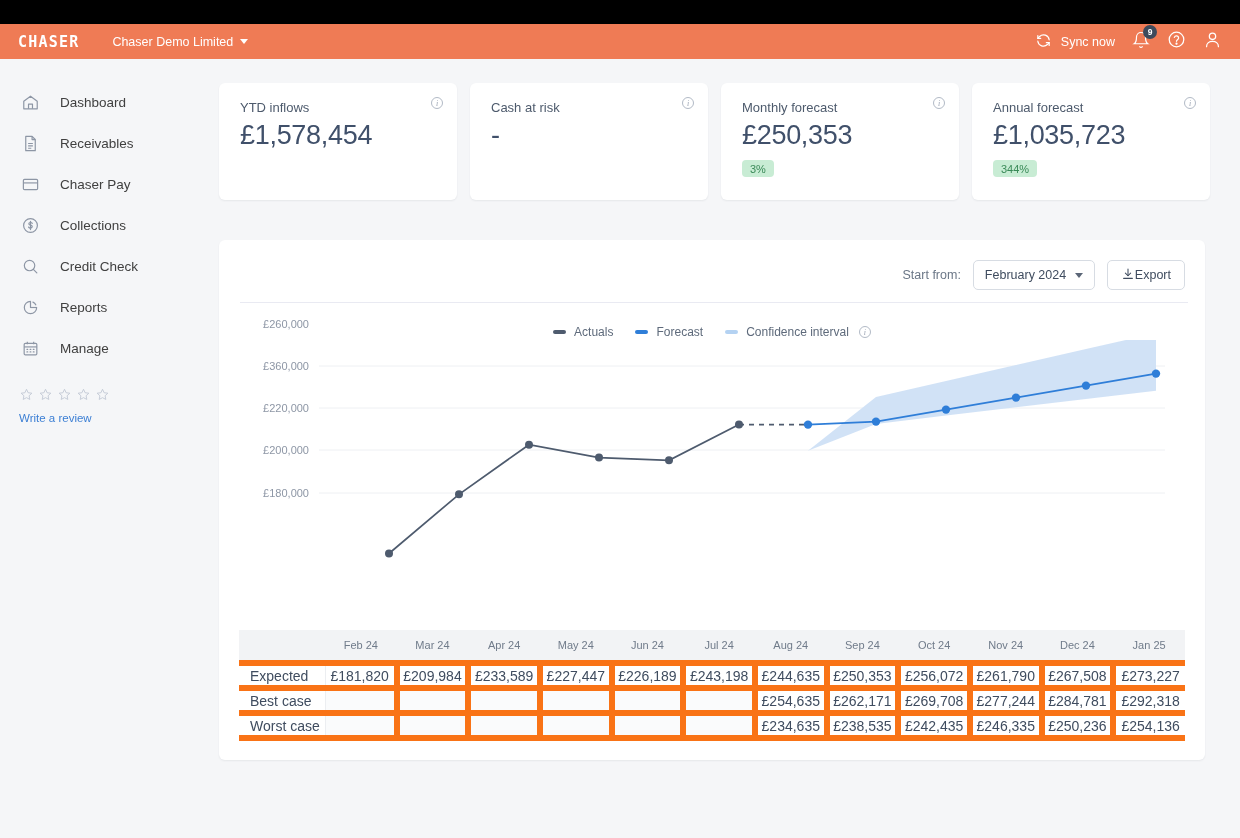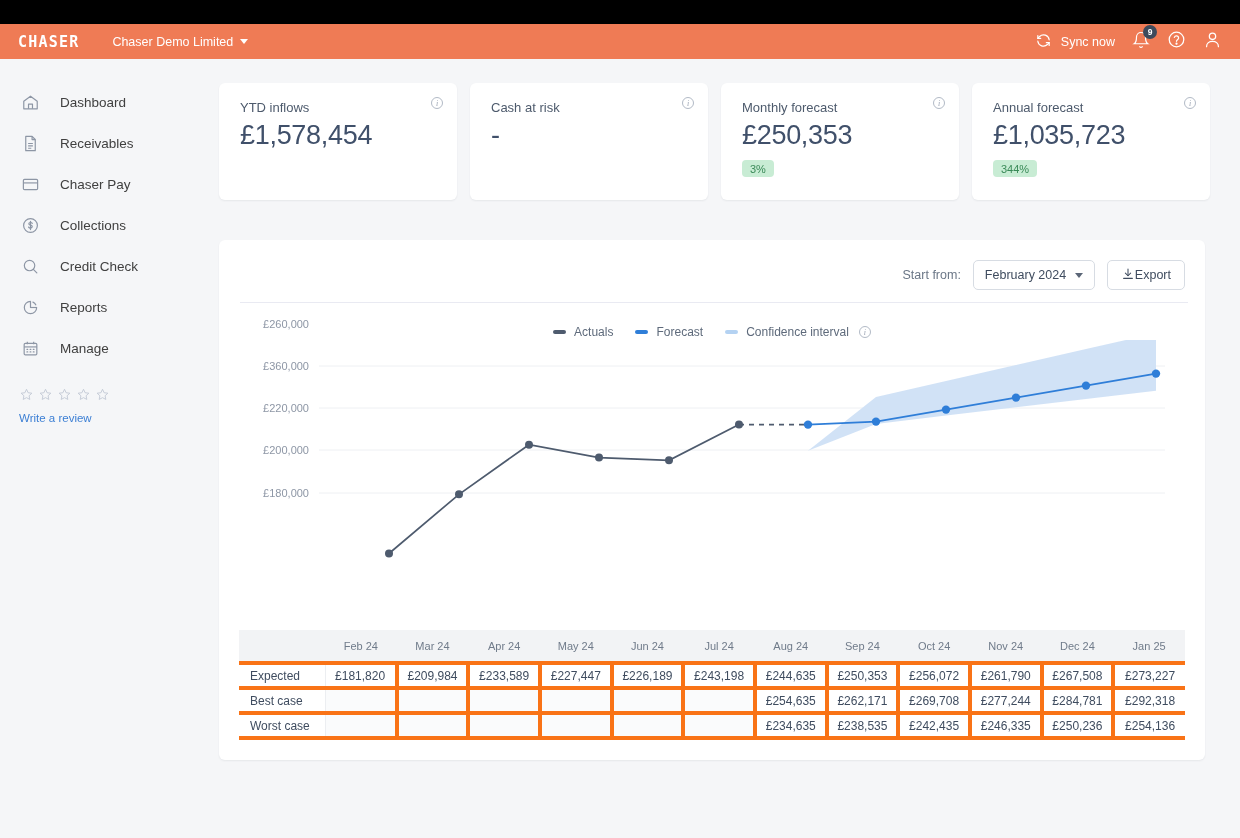--- a/index.html
+++ b/index.html
@@ -205,24 +205,24 @@
     background: #f2f3f5;
     height: 33px;
     color: #707b8a;
     font-size: 11px;
     font-weight: 400;
     text-align: center;
   }
   thead th.first { width: 86px; }
   tbody td {
     height: 25px;
-    border: 4px solid #f97316;
+    border: 6px solid #f97316;
     border-left: 1px solid #eceef1;
     color: #3f4c5f;
-    font-size: 12px;
+    font-size: 14px;
     text-align: center;
   }
   tbody td.rowlab {
     text-align: left;
     padding-left: 11px;
     border-left: none;
     border-right: 1px solid #eceef1;
     color: #3f4c5f;
   }
   tbody tr td:first-child { border-left: none; }

